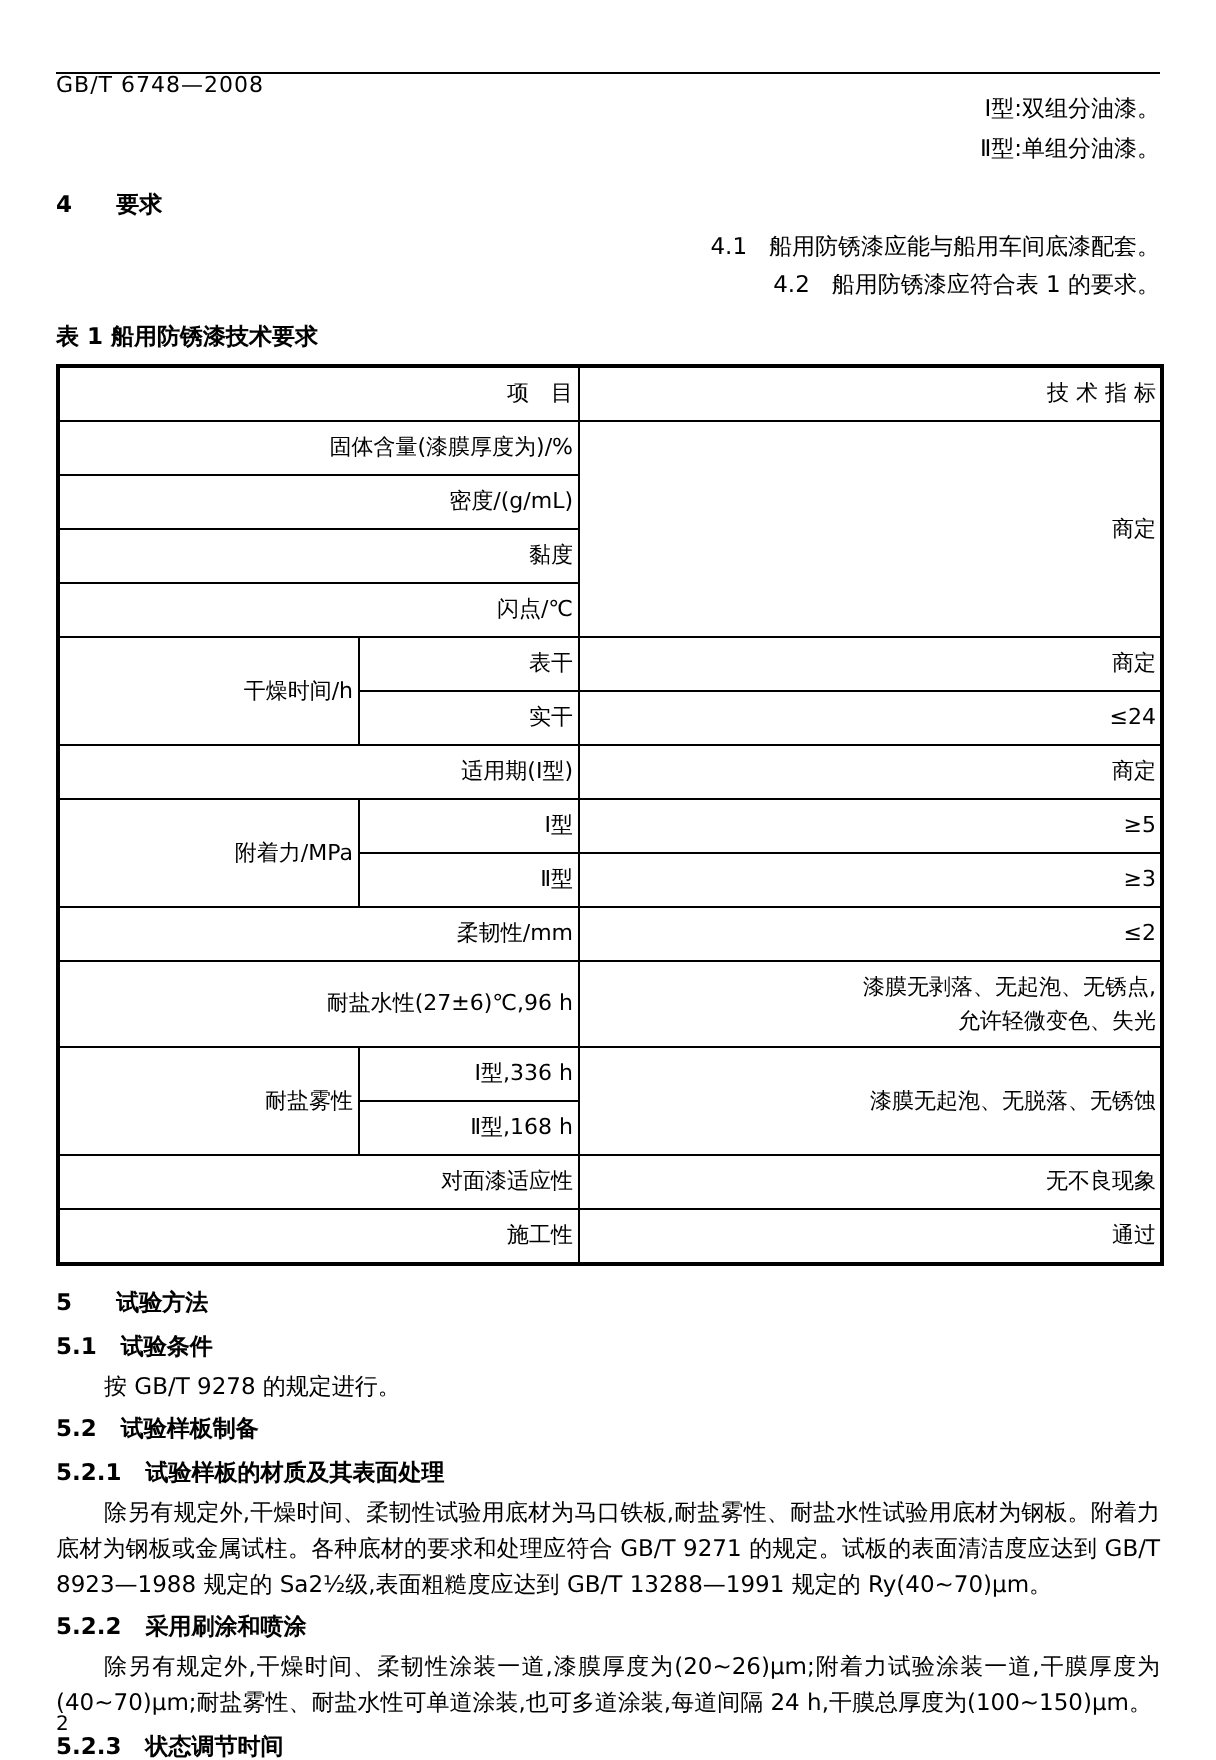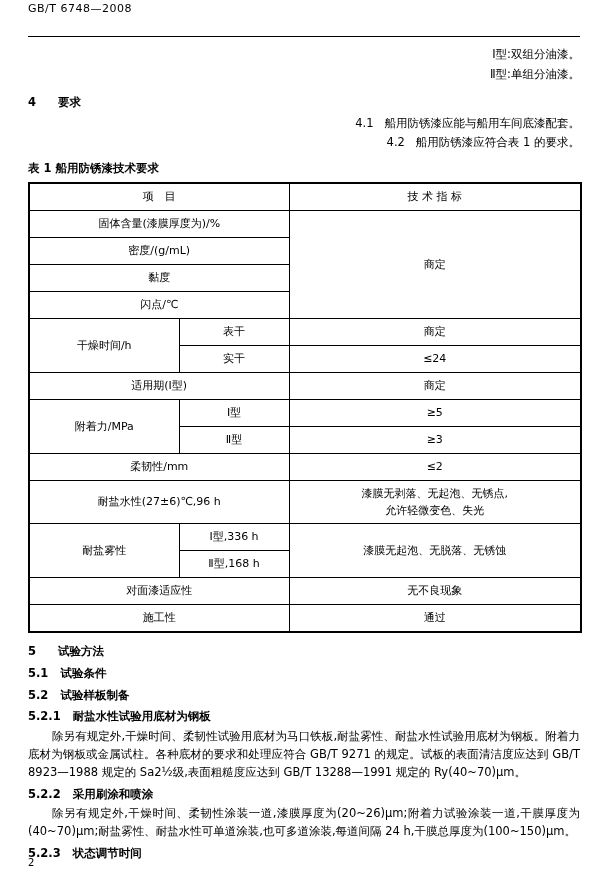--- a/index.html
+++ b/index.html
@@ -17,21 +17,21 @@
   }
   .page {
     position: relative;
     width: 608px;
     height: 880px;
     box-sizing: border-box;
     padding: 0;
   }
   .header {
     position: absolute;
-    top: 2px;
+    top: 36px;
     left: 28px;
     font-size: 11px;
     letter-spacing: 0.5px;
     font-family: "DejaVu Sans", "Liberation Sans", sans-serif;
   }
   .header-rule {
     position: absolute;
     top: 36px;
     left: 28px;
     width: 552px;
@@ -80,21 +80,21 @@
     margin: 8px 0 4px 0;
   }
   table.spec {
     border-collapse: collapse;
     width: 552px;
     font-size: 11px;
     table-layout: fixed;
   }
   table.spec td, table.spec th {
     border: 1px solid #000;
-    text-align: center;
+    text-align: right;
     vertical-align: middle;
     padding: 3px 2px;
     font-weight: normal;
     height: 20px;
   }
   table.spec th {
     font-weight: normal;
   }
   table.spec {
     border: 2px solid #000;
@@ -224,29 +224,30 @@
     <div class="section-head">
       <span>5</span>
       <span class="letterspace3">&nbsp;&nbsp;</span>
       <span>试验方法</span>
     </div>
 
     <div class="sub-head">
       <span>5.1</span>
       &nbsp;&nbsp;<span>试验条件</span>
     </div>
+    <div class="body-text indent2">按 GB/T 9278 的规定进行。</div>
 
     <div class="sub-head">
       <span>5.2</span>
       &nbsp;&nbsp;<span>试验样板制备</span>
     </div>
 
     <div class="sub-head">
       <span>5.2.1</span>
-      &nbsp;&nbsp;<span>耐盐水性试验用底材为钢板</span>
+      &nbsp;&nbsp;<span>试验样板的材质及其表面处理</span>
     </div>
     <div class="body-text indent2 just">除另有规定外,干燥时间、柔韧性试验用底材为马口铁板,耐盐雾性、耐盐水性试验用底材为钢板。附着力底材为钢板或金属试柱。各种底材的要求和处理应符合 GB/T 9271 的规定。试板的表面清洁度应达到 GB/T 8923—1988 规定的 Sa2½级,表面粗糙度应达到 GB/T 13288—1991 规定的 Ry(40~70)μm。</div>
 
     <div class="sub-head">
       <span>5.2.2</span>
       &nbsp;&nbsp;<span>采用刷涂和喷涂</span>
     </div>
     <div class="body-text indent2 just">除另有规定外,干燥时间、柔韧性涂装一道,漆膜厚度为(20~26)μm;附着力试验涂装一道,干膜厚度为(40~70)μm;耐盐雾性、耐盐水性可单道涂装,也可多道涂装,每道间隔 24 h,干膜总厚度为(100~150)μm。</div>
 
     <div class="sub-head">

